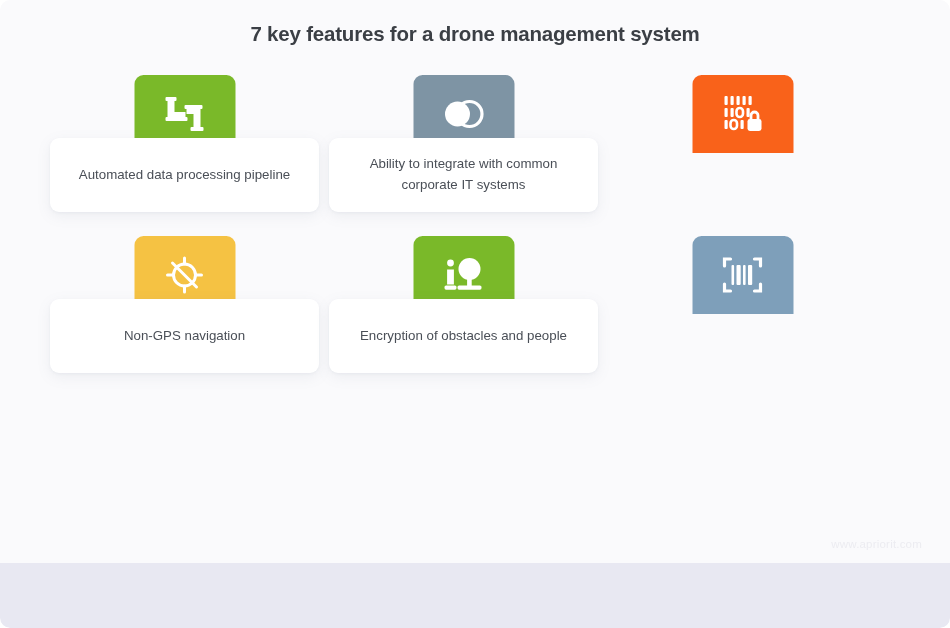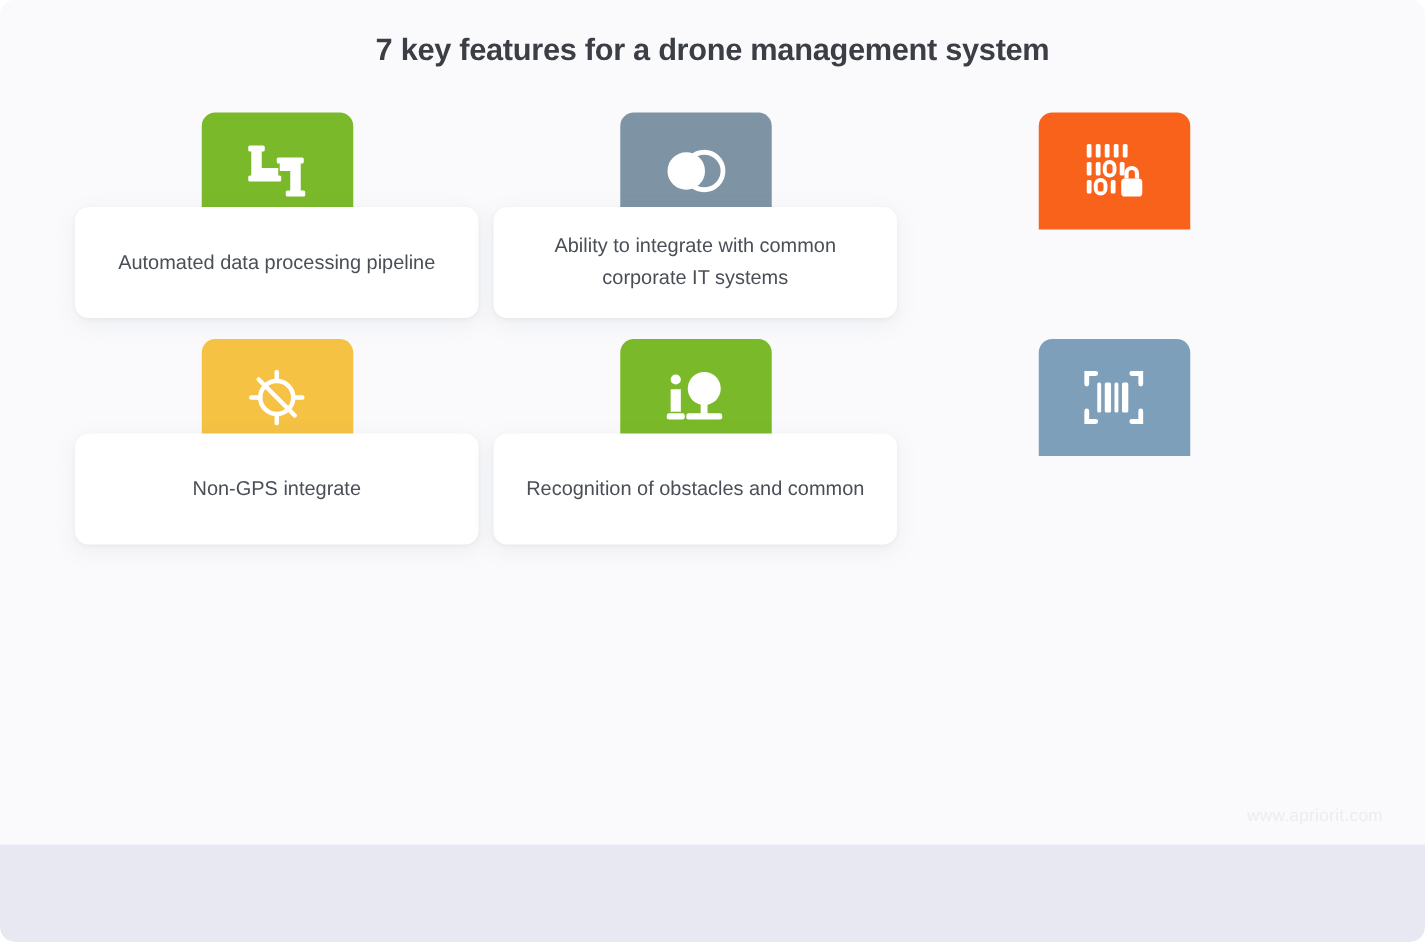--- a/index.html
+++ b/index.html
@@ -50,21 +50,21 @@
 
   .grid {
     position: absolute;
     top: 75px;
     left: 50px;
     width: 860px;
   }
   .row {
     display: flex;
     gap: 10px;
-    margin-bottom: 14px;
+    margin-bottom: 24px;
   }
   .row.center { justify-content: center; }
 
   .feature {
     position: relative;
     width: 269px;
     padding-top: 63px;
   }
 
   .icon-tile {
@@ -195,41 +195,41 @@
                 <circle cx="21" cy="21" r="11"></circle>
                 <line x1="21" y1="4" x2="21" y2="10"></line>
                 <line x1="21" y1="32" x2="21" y2="38"></line>
                 <line x1="4" y1="21" x2="10" y2="21"></line>
                 <line x1="32" y1="21" x2="38" y2="21"></line>
                 <line x1="9" y1="9" x2="33" y2="33"></line>
               </svg>
             </span>
           </div>
           <div class="card">
-            <div class="card-label">Non-GPS integrate</div>
+            <div class="card-label">Non-GPS navigation</div>
           </div>
         </div>
 
         <div class="feature">
           <div class="icon-tile" style="background:#7ab929">
             <span>
               <svg width="44" height="40" viewBox="0 0 44 40" fill="none">
                 <g fill="#ffffff">
                   <circle cx="9" cy="8" r="3.4"></circle>
                   <path d="M5.6 14.5 h6.8 v15 H5.6 z" rx="1"></path>
                   <circle cx="28" cy="14" r="11"></circle>
                   <rect x="25.6" y="22" width="4.6" height="11" rx="1"></rect>
                   <rect x="16" y="30.5" width="24" height="4.2" rx="1.6"></rect>
                   <rect x="3" y="30.5" width="12" height="4.2" rx="1.6"></rect>
                 </g>
               </svg>
             </span>
           </div>
           <div class="card">
-            <div class="card-label">Recognition of obstacles and common</div>
+            <div class="card-label">Encryption of obstacles and people</div>
           </div>
         </div>
 
         <div class="feature">
           <div class="icon-tile" style="background:#7e9fba">
             <span>
               <svg width="44" height="38" viewBox="0 0 44 38" fill="none">
                 <g stroke="#ffffff" stroke-width="3.2" stroke-linecap="round" fill="none">
                   <path d="M10 3 H4 V10"></path>
                   <path d="M34 3 H40 V10"></path>

